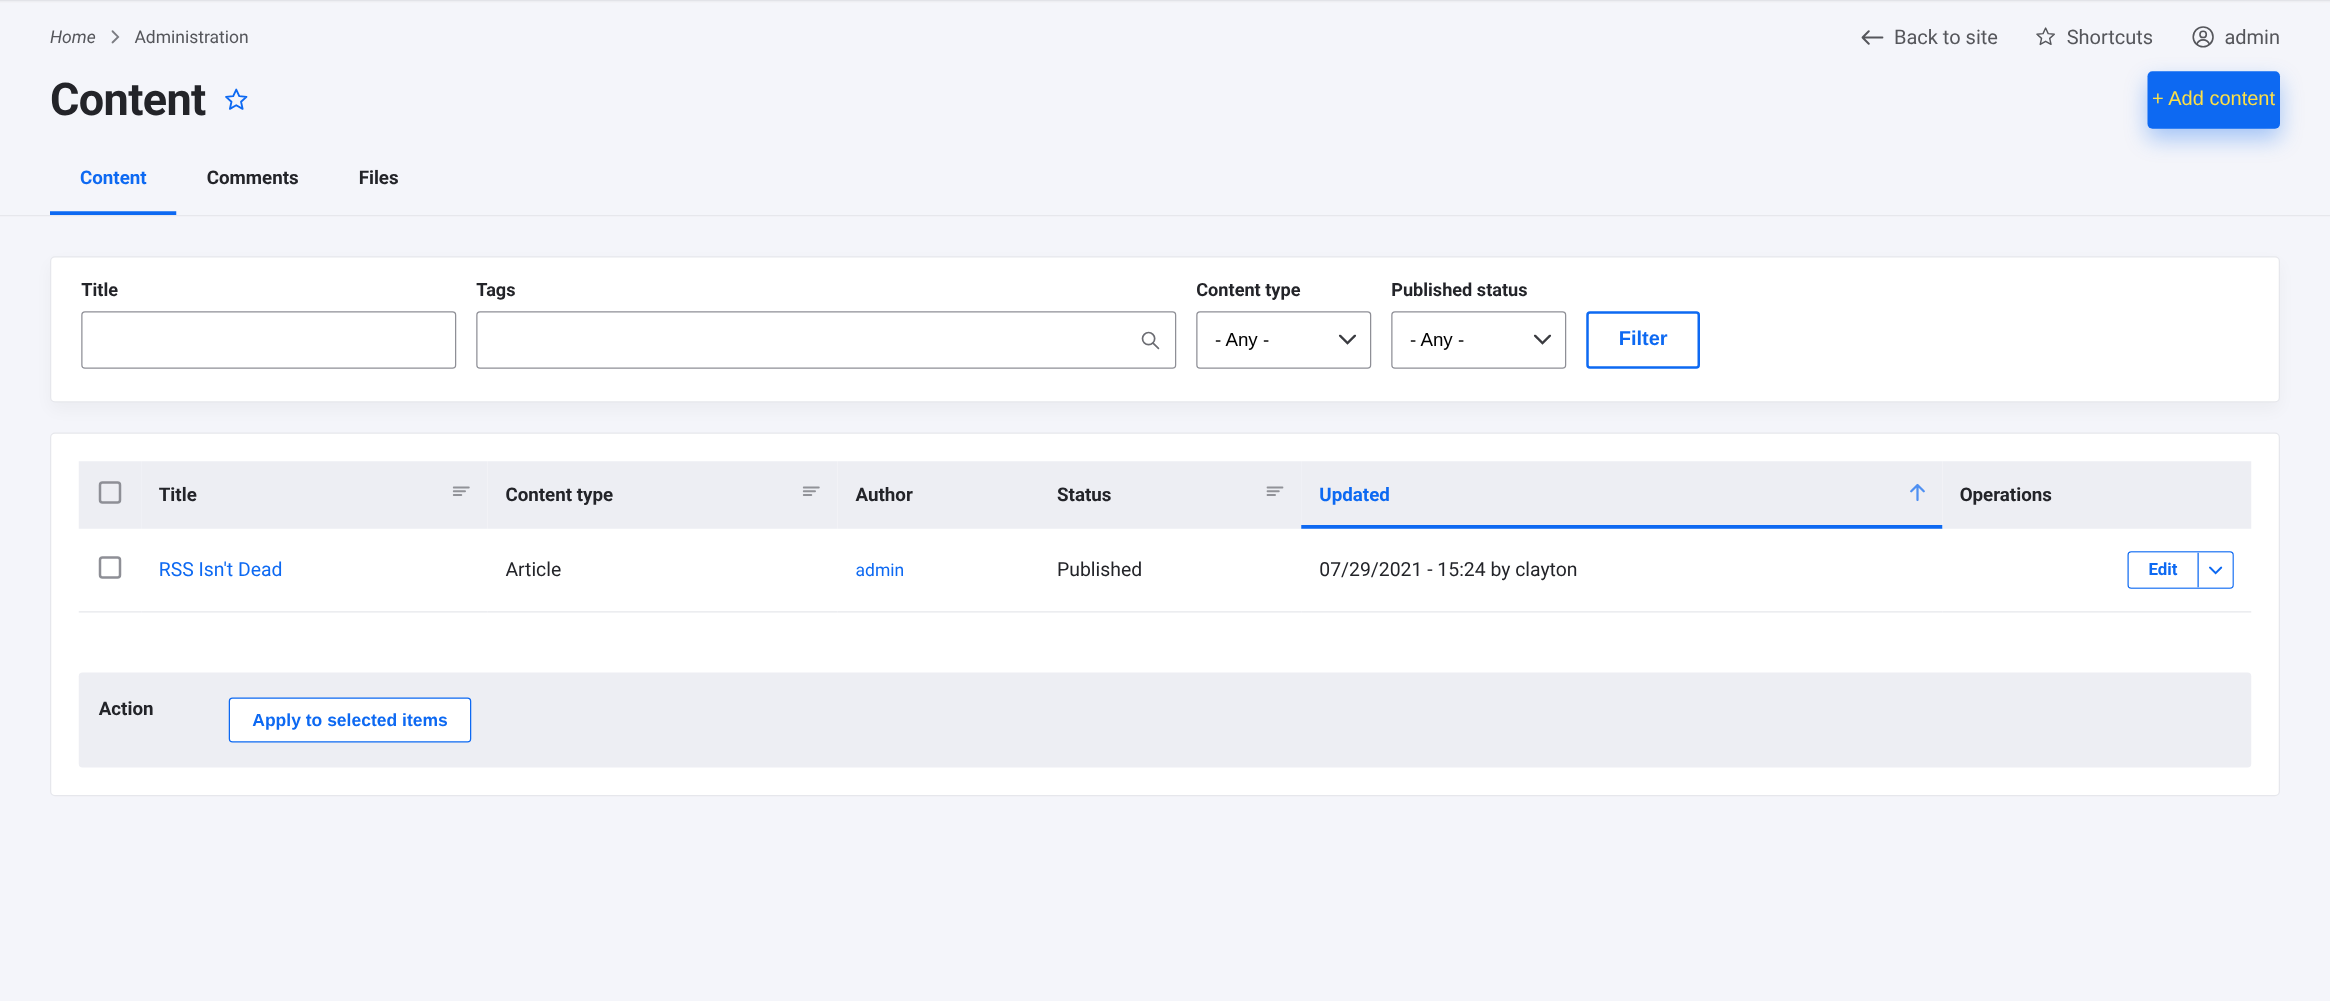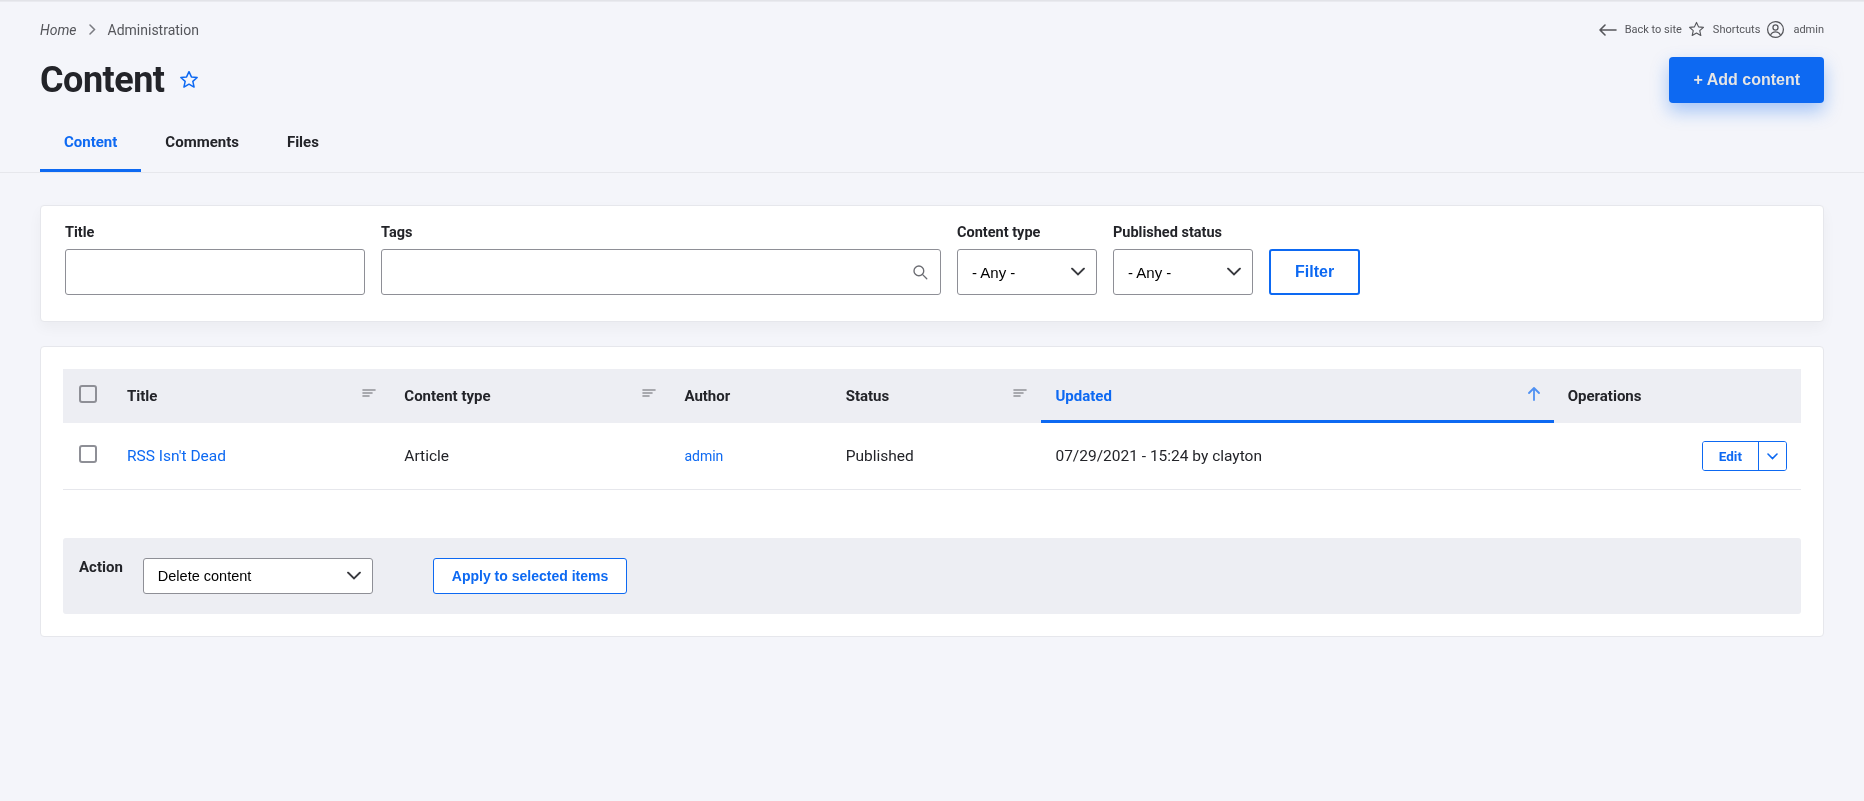--- a/index.html
+++ b/index.html
@@ -39,49 +39,49 @@
     display: flex;
     align-items: center;
     gap: 12px;
     color: var(--muted);
     font-size: 14px;
   }
   .breadcrumb a { color: var(--muted); text-decoration: none; cursor:pointer;font-style:italic; }
   .toplinks {
     display: flex;
     align-items: center;
-    gap: 6px;
+    gap: 30px;
     color: var(--muted);
-    font-size: 11px;
+    font-size: 16px;
   }
   .toplink { display: flex; align-items: center; gap: 8px; cursor:pointer; color: var(--muted);}
   .toplink svg { display:block; }
 
   
   .title-row {
     display: flex;
     justify-content: space-between;
     align-items: center;
     padding: 10px 40px 0 40px;
   }
   .title-wrap { display:flex; align-items:center; gap:14px; }
   h1 {
     font-size: 36px;
     font-weight: 700;
     margin: 0;
     letter-spacing: -0.5px;
   }
   .btn-primary {
     background: var(--blue);
-    color: #e5e5e5;
+    color: #fde047;
     border: none;
     border-radius: 4px;
-    padding: 14px 24px;
+    padding: 14px 4px;
     font-size: 16px;
-    font-weight: 700;
+    font-weight: 400;
     cursor: pointer;
     box-shadow: 0 8px 18px rgba(13,105,242,0.35);
   }
 
   
   .tabs {
     display:flex;
     gap: 0;
     border-bottom: 1px solid var(--border-light);
     padding: 30px 40px 0 40px;
@@ -390,23 +390,15 @@
                 </svg>
             </span>
           </span>
         </td>
       </tr>
     </tbody>
   </table>
 
   <div class="bulk">
     <span class="bulk-label">Action</span>
-    <div class="select-wrap">
-      <select class="select bulk-select">
-        <option>Delete content</option>
-      </select>
-      <svg class="chev" width="14" height="9" viewBox="0 0 14 9">
-          <path d="M1 1l6 6 6-6" fill="none" stroke="#3a3b40" stroke-width="1.8" stroke-linecap="round"></path>
-        </svg>
-    </div>
     <button class="btn-outline-blue sm">Apply to selected items</button>
   </div>
 </div>
 
 </body></html>

